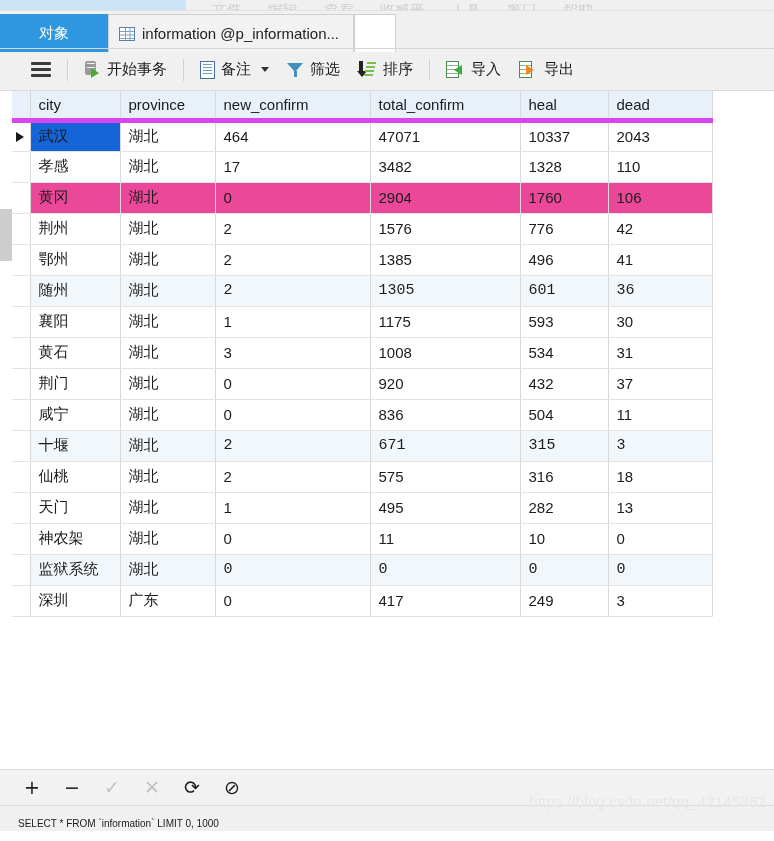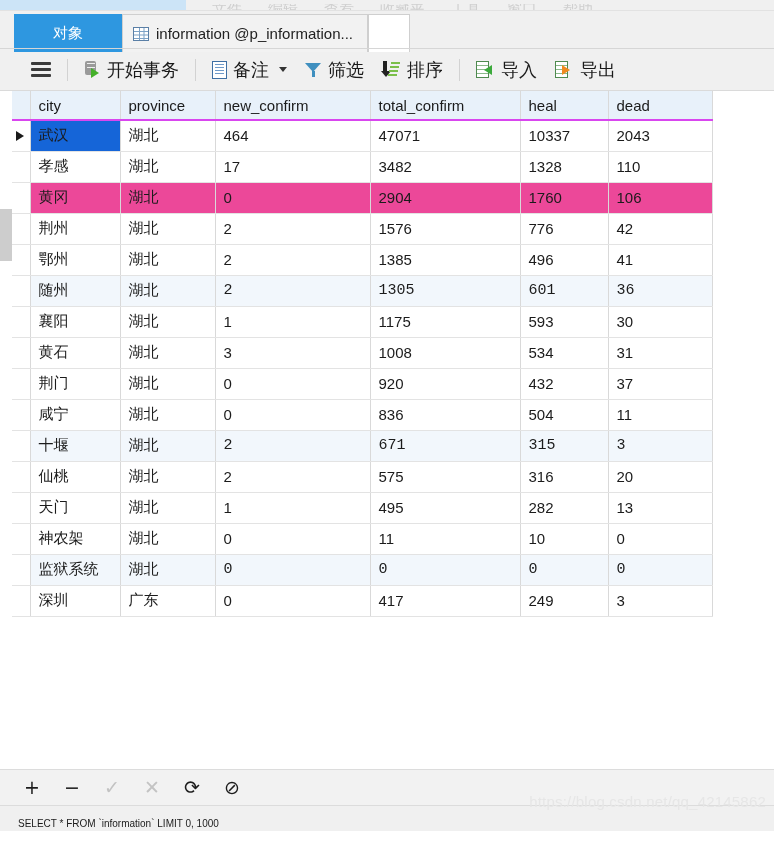--- a/index.html
+++ b/index.html
@@ -30,21 +30,20 @@
     overflow: hidden; height: 6px;
     white-space: nowrap;
   }
 
   
   .tabbar {
     height: 38px;
     background: #f0f0f0;
     display: flex;
     align-items: stretch;
-    padding-left: 14px;
     position: relative;
   }
   .tabbar::after {
     content:""; position:absolute; left:0; right:0; bottom:0;
     height:1px; background:#d6d6d6;
   }
   .tab {
     display: flex; align-items: center; justify-content: center;
     padding: 0 18px;
     font-size: 15px;
@@ -95,21 +94,21 @@
     height: 42px;
     background: #f0f0f0;
     display: flex;
     align-items: center;
     padding-left: 22px;
     gap: 0;
     border-bottom: 1px solid #dadada;
   }
   .tb-btn {
     display: flex; align-items: center; gap: 6px;
-    font-size: 18px; color: #1a1a1a;
+    font-size: 15px; color: #1a1a1a;
     padding: 4px 9px;
     white-space: nowrap;
     cursor: default;
   }
   .tb-sep {
     width: 1px; height: 22px; background: #d2d2d2; margin: 0 7px;
   }
   .hamburger { width: 20px; height: 16px; position: relative; flex: none; }
   .hamburger i {
     position: absolute; left: 0; width: 20px; height: 3px;
@@ -226,21 +225,21 @@
     padding: 0 0 0 8px;
     height: 31px;
     text-align: left;
     font-weight: normal;
     color: #1b1b1b;
     white-space: nowrap;
     overflow: hidden;
   }
   table.grid thead th {
     background: #e8f1fa;
-    border-bottom: 2px solid #d946ef;
+    border-bottom: 5px solid #d946ef;
     height: 29px;
   }
   table.grid th.rowind, table.grid td.rowind {
     width: 18px; padding: 0; background: #ffffff;
     border-right: 1px solid #d9d9d9;
   }
   table.grid thead th.rowind { background:#e8f1fa; }
   col.c-city      { width: 90px; }
   col.c-prov      { width: 95px; }
   col.c-newc      { width: 155px; }
@@ -521,21 +520,21 @@
           <td>315</td>
           <td>3</td>
         </tr>
         <tr class="r-white">
           <td class="rowind"></td>
           <td>仙桃</td>
           <td>湖北</td>
           <td>2</td>
           <td>575</td>
           <td>316</td>
-          <td>20</td>
+          <td>18</td>
         </tr>
         <tr class="r-white">
           <td class="rowind"></td>
           <td>天门</td>
           <td>湖北</td>
           <td>1</td>
           <td>495</td>
           <td>282</td>
           <td>13</td>
         </tr>

